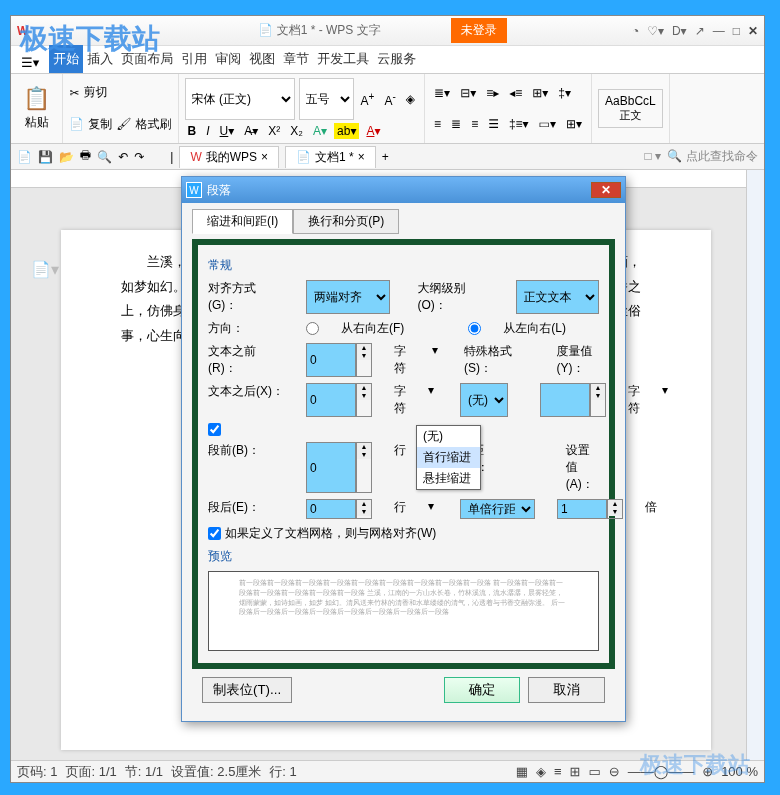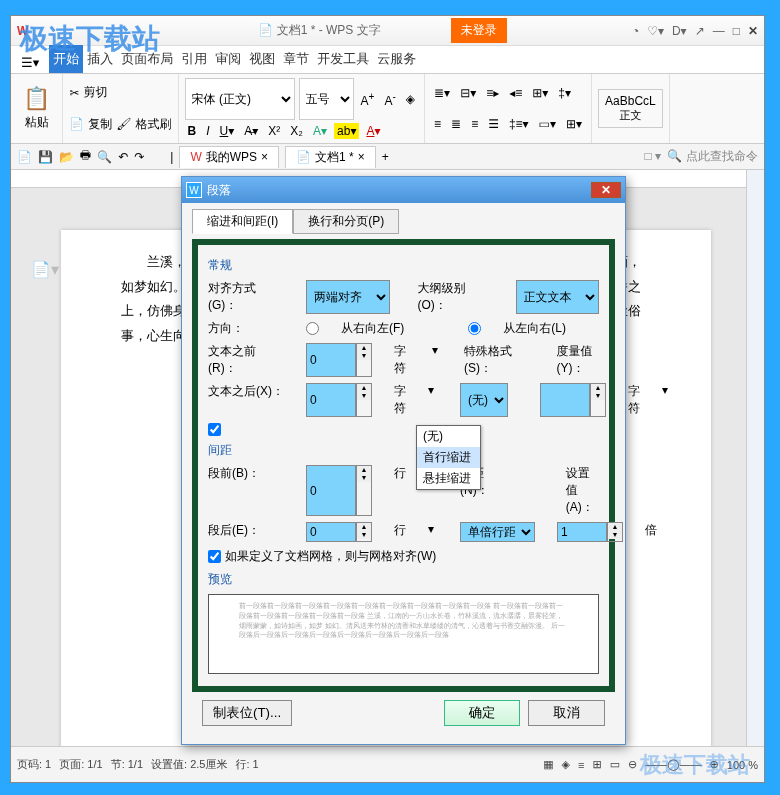--- a/index.html
+++ b/index.html
@@ -30,21 +30,21 @@
 .quickbar { height: 26px; background: #f4f4f4; border-bottom: 1px solid #ccc; display: flex; align-items: center; padding: 0 6px; gap: 6px; font-size: 12px; }
 .quickbar .doctab { background: #fff; border: 1px solid #ccc; border-bottom: none; padding: 2px 10px; display: flex; align-items: center; gap: 4px; }
 .quickbar .search { margin-left: auto; color: #888; }
 
 .doc-area { position: relative; height: 590px; background: #e8e8e8; overflow: hidden; }
 .ruler { height: 18px; background: #fff; border-bottom: 1px solid #ccc; }
 .page { position: absolute; top: 60px; left: 50px; width: 650px; height: 520px; background: #fff; box-shadow: 0 0 4px rgba(0,0,0,0.2); padding: 20px 60px; font-size: 13px; line-height: 1.9; }
 .page p { text-indent: 2em; }
 .doc-side { position: absolute; right: 0; top: 0; width: 18px; height: 100%; background: #eef3fa; border-left: 1px solid #ccc; }
 
-.statusbar { position: absolute; bottom: 0; left: 0; right: 0; height: 36px; background: #f4f4f4; border-top: 1px solid #ccc; display: flex; align-items: center; font-size: 11px; padding: 0 6px; gap: 8px; color: #444; }
+.statusbar { position: absolute; bottom: 0; left: 0; right: 0; height: 22px; background: #f4f4f4; border-top: 1px solid #ccc; display: flex; align-items: center; font-size: 13px; padding: 0 6px; gap: 8px; color: #444; }
 .statusbar .spacer { flex: 1; }
 
 
 .dialog { position: absolute; top: 160px; left: 170px; width: 445px; background: #f4f4f4; border: 1px solid #5a8fc8; box-shadow: 2px 3px 10px rgba(0,0,0,0.4); z-index: 500; }
 .dlg-title { height: 26px; background: linear-gradient(#6db4f5,#4a92d8); display: flex; align-items: center; padding: 0 4px; color: #fff; font-size: 12px; }
 .dlg-title .w-icon { width: 16px; height: 16px; background: #2aa8ff; border: 1px solid #fff; margin-right: 5px; display: inline-flex; align-items: center; justify-content: center; font-size: 10px; }
 .dlg-title .dlg-close { margin-left: auto; background: #d0402e; color: #fff; width: 30px; height: 16px; text-align: center; line-height: 14px; border: 1px solid #a52; font-weight: bold; cursor: pointer; }
 
 .dlg-body { padding: 6px 10px 10px; font-size: 12px; }
 .dlg-tabs { display: flex; margin-bottom: 6px; }
@@ -297,21 +297,20 @@
         <div class="checkbox-row">
           <input type="checkbox" checked="" style="">
         </div>
 
         <div class="dropdown-open">
           <div>(无)</div>
           <div class="hl">首行缩进</div>
           <div>悬挂缩进</div>
         </div>
 
-        <div class="section-label">间距</div>
         <div class="form-row">
           <label>段前(B)：</label>
           <span class="spinner">
               <input type="text" value="0" style="">
               <span class="sp-btns">
                 <span>▲</span>
                 <span>▼</span>
               </span>
             </span>
           <span>行</span>▾

